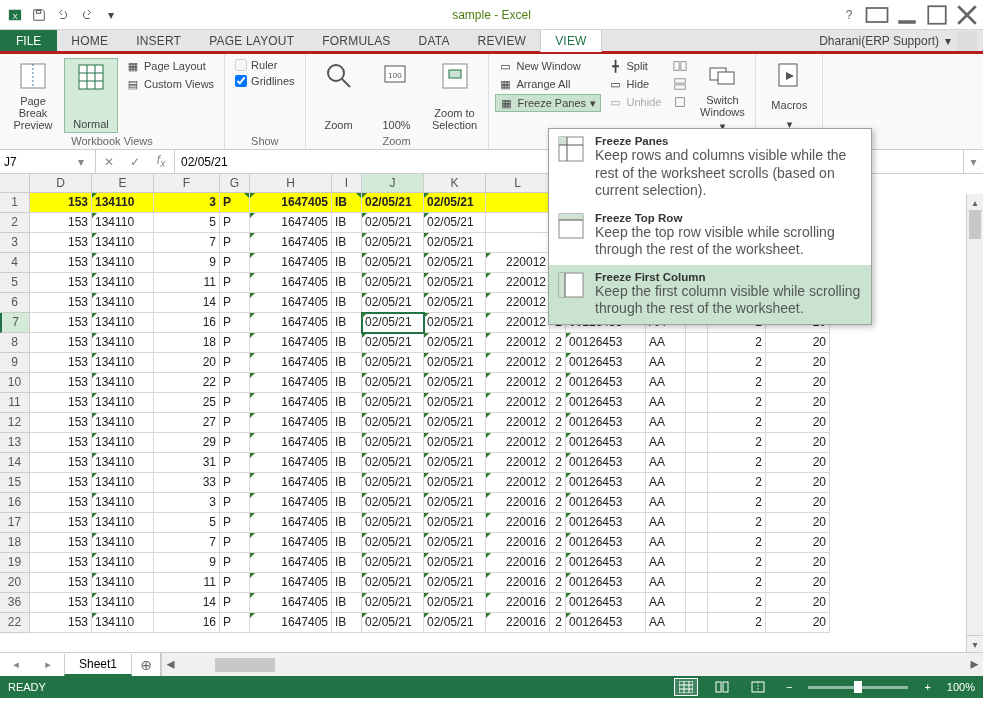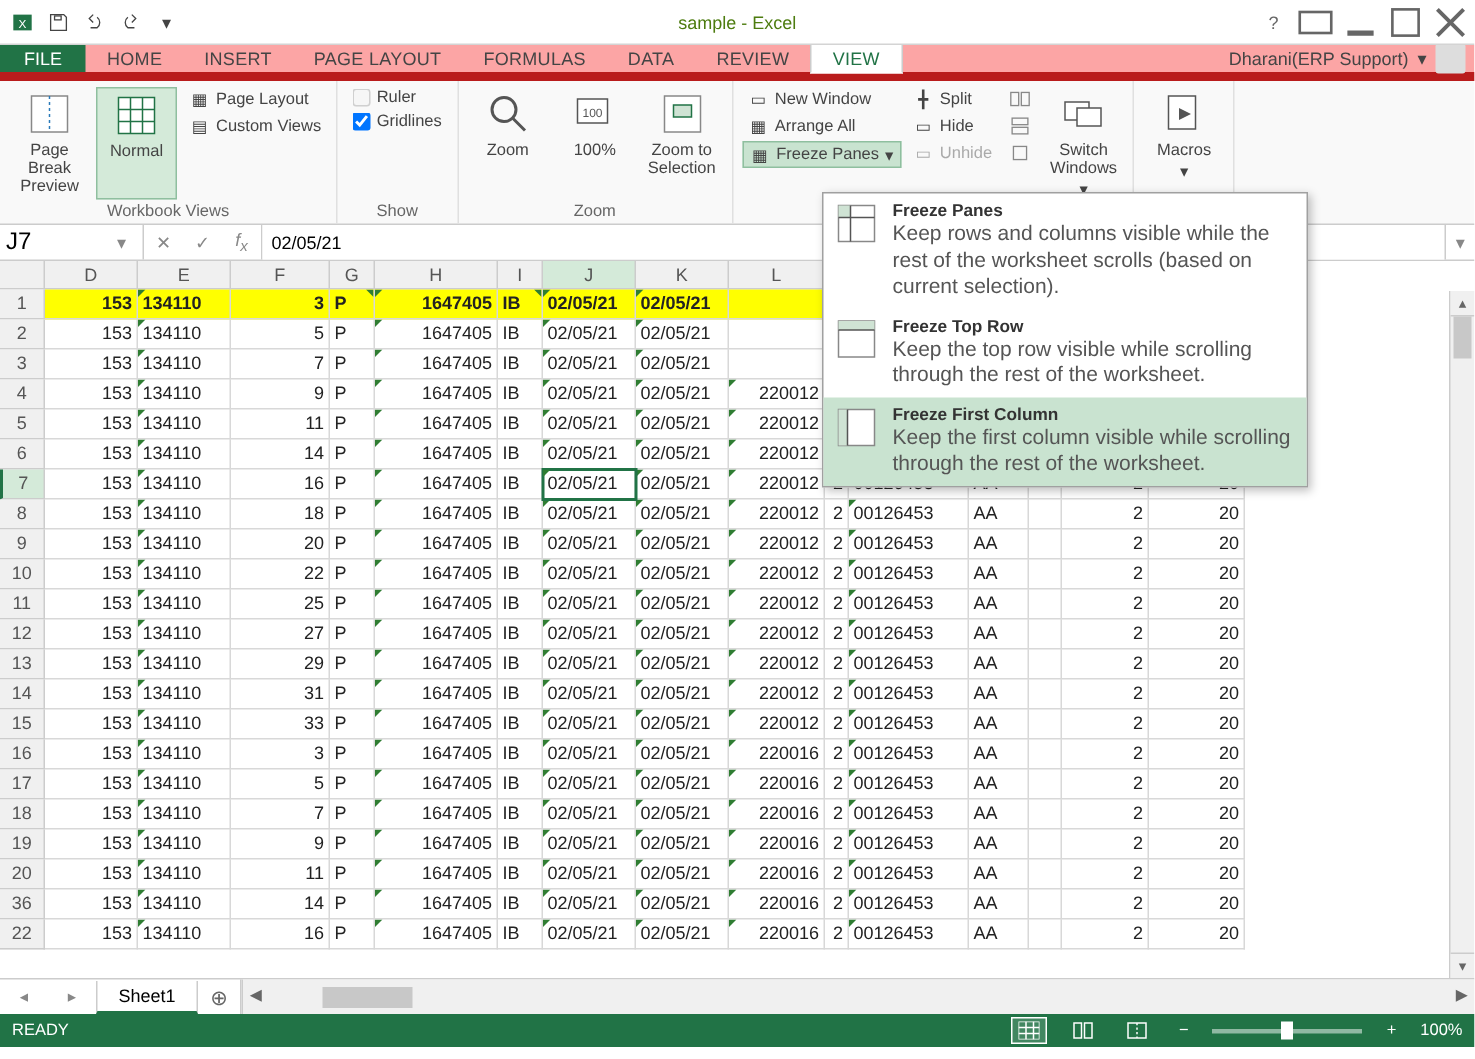--- a/index.html
+++ b/index.html
@@ -9,33 +9,33 @@
 .titlebar { height: 30px; background: #fff; border-bottom: 1px solid #d4d4d4; display: flex; align-items: center; font-size: 12px; color: #444; position: relative; }
 .qat { display: flex; align-items: center; gap: 2px; padding-left: 4px; }
 .qat-btn { width: 22px; height: 22px; display: flex; align-items: center; justify-content: center; color: #444; cursor: pointer; }
 .qat-btn svg { width: 14px; height: 14px; }
 .title-center { position: absolute; left: 50%; transform: translateX(-50%); color: #4d7c0f; }
 .win-controls { margin-left: auto; display: flex; gap: 2px; padding-right: 2px; }
 .win-btn { width: 28px; height: 22px; display: flex; align-items: center; justify-content: center; color: #666; cursor: pointer; }
 .help-btn { width: 24px; }
 
 
-.ribbon-tabs { height: 24px; display: flex; align-items: stretch; border-bottom: 6px solid #b91c1c; font-size: 12px; background: #fca5a5; }
+.ribbon-tabs { height: 24px; display: flex; align-items: stretch; border-bottom: 3px solid #b91c1c; font-size: 12px; background: #e5e5e5; }
 .file-tab { background: #217346; color: #fff; padding: 0 16px; display: flex; align-items: center; cursor: pointer; font-weight: 400; }
 .tab { padding: 0 14px; display: flex; align-items: center; color: #444; cursor: pointer; text-transform: uppercase; letter-spacing: 0.2px; }
 .tab.active { color: #217346; border: 1px solid #ccc; border-bottom: 1px solid #fff; border-top: none; margin-bottom: -1px; background: #fff; }
 .user-area { margin-left: auto; display: flex; align-items: center; padding-right: 6px; gap: 6px; color: #444; font-size: 12px; }
 .avatar { width: 20px; height: 20px; background: #ddd; border-radius: 2px; }
 
 
 .ribbon { height: 96px; background: #f9f9f9; border-bottom: 1px solid #ccc; display: flex; position: relative; }
 .group { border-right: 1px solid #e0e0e0; padding: 4px 6px 2px 6px; display: flex; flex-direction: column; }
 .group-body { flex: 1; display: flex; gap: 4px; }
 .group-label { text-align: center; font-size: 11px; color: #666; padding-top: 2px; }
-.big-btn { display: flex; flex-direction: column; align-items: center; justify-content: flex-start; width: 54px; padding: 2px; cursor: pointer; font-size: 11px; color: #444; text-align: center; gap: 2px; }
+.big-btn { display: flex; flex-direction: column; align-items: center; justify-content: space-between; width: 54px; padding: 2px; cursor: pointer; font-size: 11px; color: #444; text-align: center; gap: 2px; }
 .big-btn.active { background: #d4ead9; border: 1px solid #8fbf9f; }
 .big-btn .icon-box { width: 32px; height: 32px; display: flex; align-items: center; justify-content: center; }
 .small-col { display: flex; flex-direction: column; gap: 2px; justify-content: flex-start; }
 .small-btn { display: flex; align-items: center; gap: 4px; padding: 1px 4px; font-size: 11px; color: #444; cursor: pointer; white-space: nowrap; }
 .small-btn input[type=checkbox] { width: 12px; height: 12px; }
 .small-btn svg { width: 14px; height: 14px; }
 .small-btn.hl { background: #c9e3d0; border: 1px solid #8fbf9f; }
 .tiny-icon { width: 14px; height: 14px; display: inline-flex; align-items: center; justify-content: center; }
 
 
@@ -43,21 +43,21 @@
 .freeze-item { display: flex; padding: 6px 8px; gap: 10px; cursor: pointer; }
 .freeze-item.hover { background: #c9e3d0; }
 .freeze-ico { width: 28px; height: 28px; flex-shrink: 0; }
 .freeze-txt { flex: 1; }
 .freeze-title { font-size: 11.5px; font-weight: bold; color: #333; }
 .freeze-desc { font-size: 14px; color: #555; line-height: 1.25; }
 
 
 .fbar { height: 24px; border-bottom: 1px solid #ccc; display: flex; align-items: stretch; font-size: 12px; }
 .namebox { width: 96px; border-right: 1px solid #ccc; display: flex; align-items: center; }
-.namebox input { border: none; width: 72px; padding: 0 4px; font-size: 16px; outline: none; }
+.namebox input { border: none; width: 72px; padding: 0 4px; font-size: 12px; outline: none; }
 .namebox .dd { width: 18px; text-align: center; color: #888; cursor: pointer; }
 .fbar-btns { display: flex; align-items: center; border-right: 1px solid #ccc; }
 .fbar-btn { width: 26px; text-align: center; color: #888; cursor: pointer; }
 .fbar-input { flex: 1; border: none; padding: 0 6px; font-size: 12px; outline: none; }
 .fbar-expand { width: 20px; border-left: 1px solid #ccc; display: flex; align-items: center; justify-content: center; color: #888; cursor: pointer; }
 
 
 .grid-wrap { position: relative; height: 478px; overflow: hidden; }
 .grid { display: grid; grid-template-columns: 30px 62px 62px 66px 30px 82px 30px 62px 62px 64px 16px 80px 40px 22px 58px 64px; font-size: 12px; }
 .colhdr, .rowhdr, .corner { background: #f0f0f0; border-right: 1px solid #ccc; border-bottom: 1px solid #ccc; text-align: center; padding: 2px 0; color: #555; font-size: 12px; }

